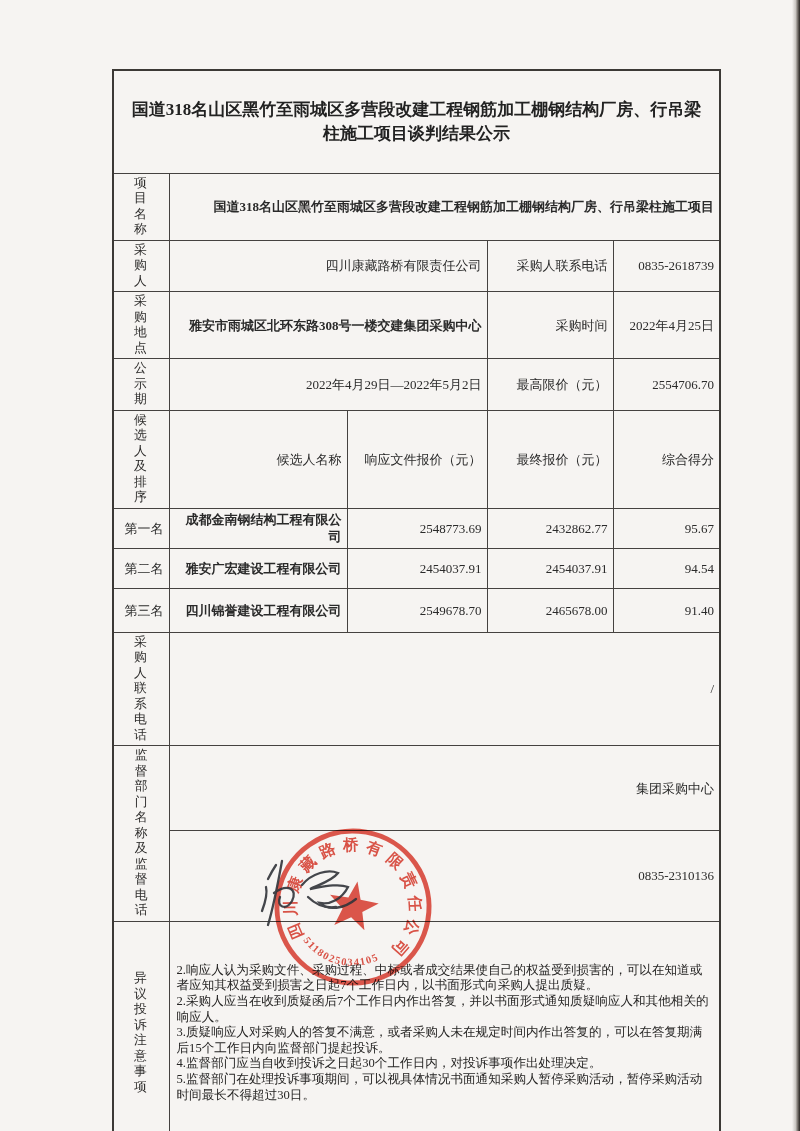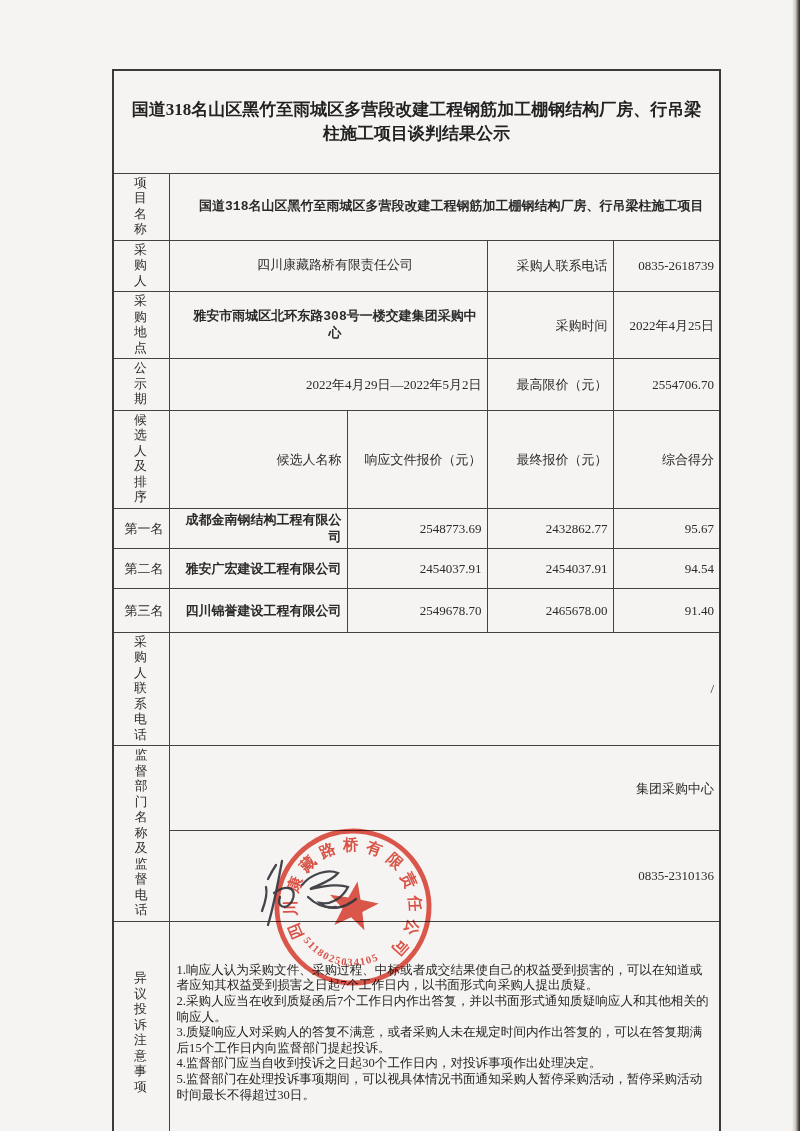--- a/index.html
+++ b/index.html
@@ -28,21 +28,21 @@
     overflow:hidden;
     word-break:break-all;
   }
   .doc-table{border:2px solid #3c3936;}
   td.title-cell{
     text-align:center;font-weight:700;font-size:17px;line-height:24px;
     padding:6px 14px;color:#222;
   }
   td.lbl{font-size:12.8px;line-height:15.5px;padding:2px 20px;color:#2e2d2c;}
   td.lbl-c{text-align:center;}
-  td.v-left{text-align:center;padding-left:19px;font-family:Liberation Mono, monospace;}
+  td.v-left{text-align:right;padding-left:19px;}
   td.v-center{text-align:right;}
   td.bold{font-weight:600;}
   td.hdr{text-align:right;}
   td.notice-cell{vertical-align:middle;padding:4px 8px 4px 7px;}
   .notice-line{font-size:12.6px;line-height:15.6px;text-align:left;color:#262524;}
   td.sign-cell{padding-left:3px;font-size:14px;}
   .sign-label{display:inline-block;}
   
   tr.r-title{height:103px;}
   tr.r-proj{height:42px;}
@@ -153,21 +153,21 @@
       <td class="lbl lbl-c" rowspan="2">监督部门名称及监督电话</td>
       <td class="v-center" colspan="4">集团采购中心</td>
     </tr>
     <tr class="r-sup2">
       <td class="v-center" colspan="4">0835-2310136</td>
     </tr>
 
     <tr class="r-notice">
       <td class="lbl">异议投诉注意事项</td>
       <td class="notice-cell" colspan="4">
-        <div class="notice-line">1.响应人认为采购文件、采购过程、中标或者成交结果使自己的权益受到损害的，可以在知道或者应知其权益受到损害之日起7个工作日内，以书面形式向采购人提出质疑。</div>
+        <div class="notice-line">2.响应人认为采购文件、采购过程、中标或者成交结果使自己的权益受到损害的，可以在知道或者应知其权益受到损害之日起7个工作日内，以书面形式向采购人提出质疑。</div>
         <div class="notice-line">2.采购人应当在收到质疑函后7个工作日内作出答复，并以书面形式通知质疑响应人和其他相关的响应人。</div>
         <div class="notice-line">3.质疑响应人对采购人的答复不满意，或者采购人未在规定时间内作出答复的，可以在答复期满后15个工作日内向监督部门提起投诉。</div>
         <div class="notice-line">4.监督部门应当自收到投诉之日起30个工作日内，对投诉事项作出处理决定。</div>
         <div class="notice-line">5.监督部门在处理投诉事项期间，可以视具体情况书面通知采购人暂停采购活动，暂停采购活动时间最长不得超过30日。</div>
       </td>
     </tr>
 
     <tr class="r-sign">
       <td class="sign-cell" colspan="5">
         <span class="sign-label">采购主要负责人签字：</span>

